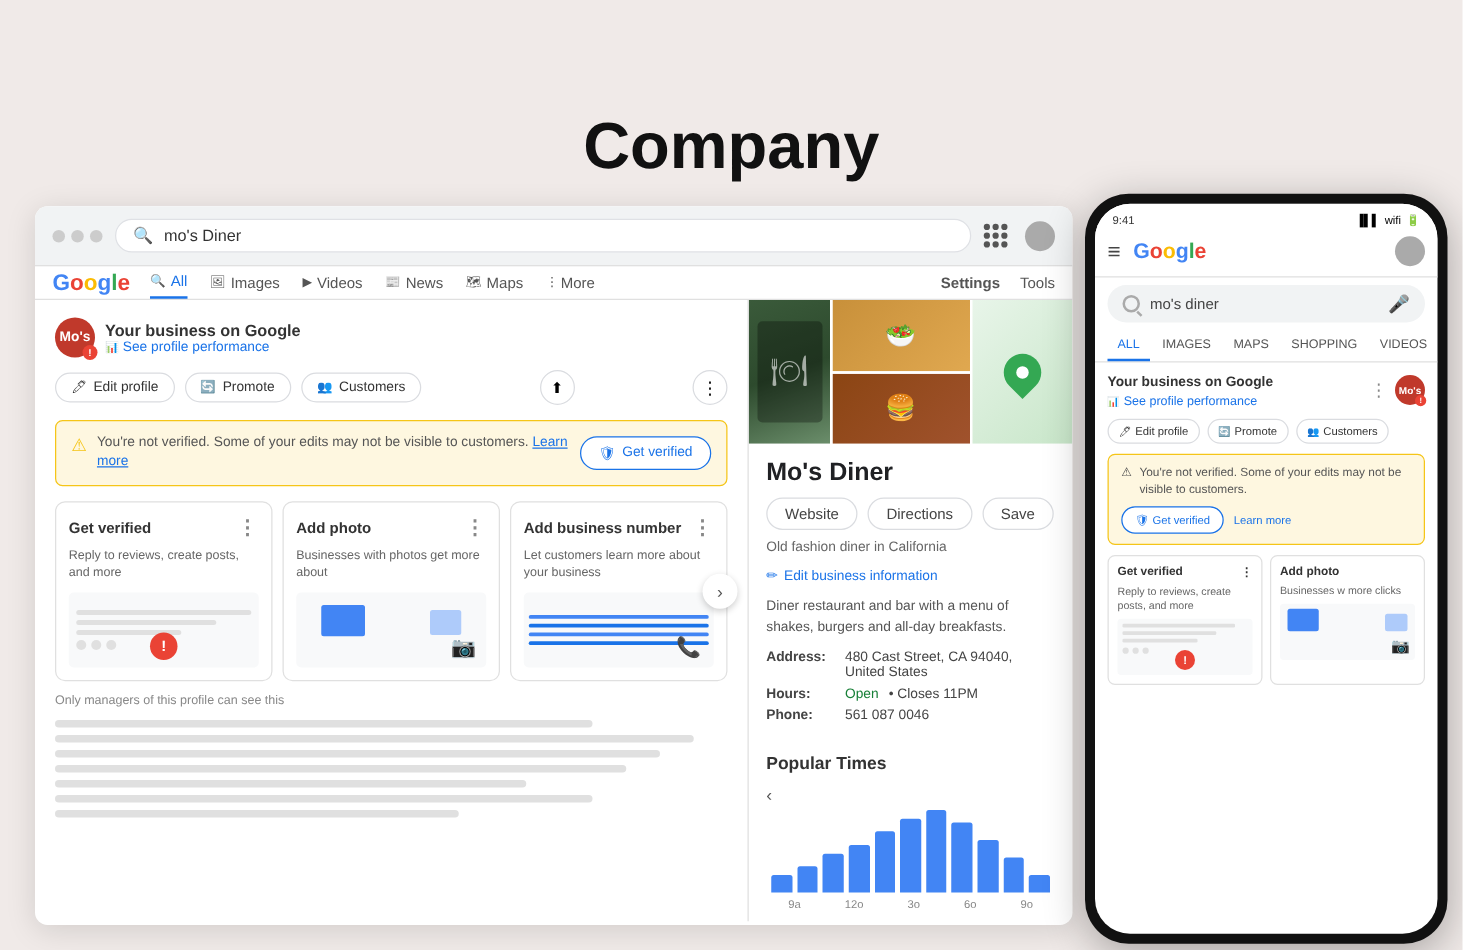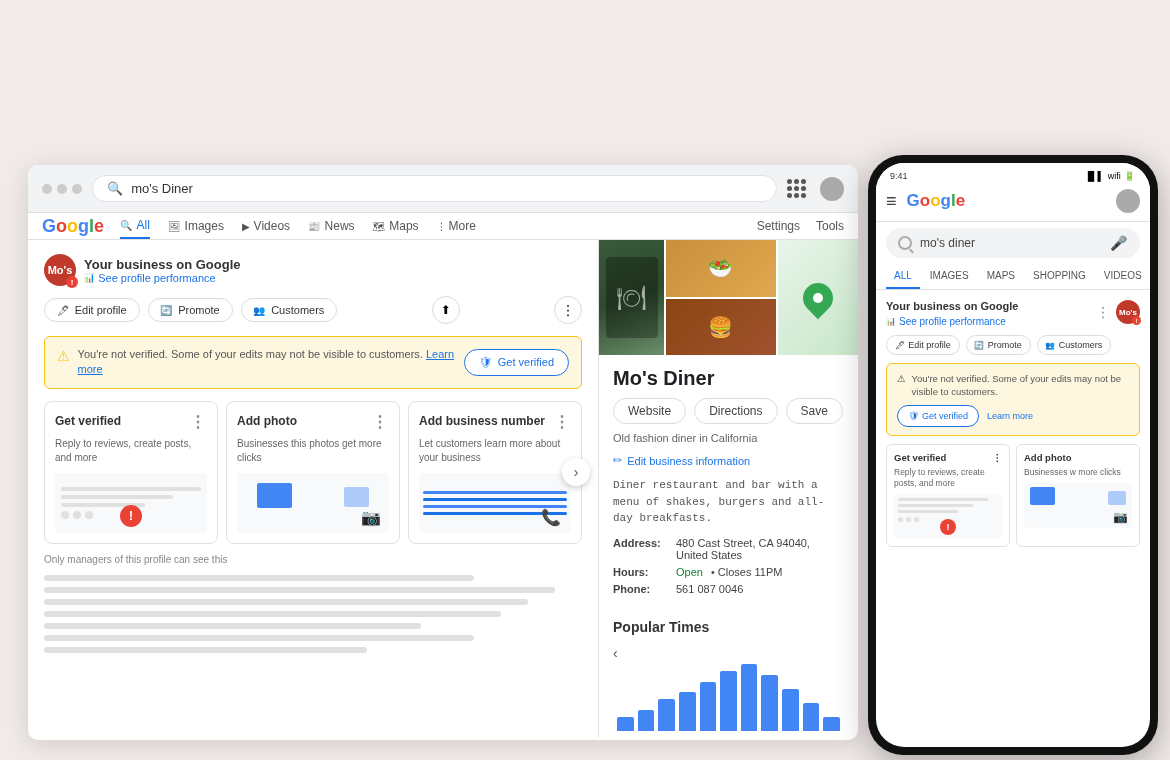--- a/index.html
+++ b/index.html
@@ -528,21 +528,20 @@
       color: #1a73e8;
       cursor: pointer;
       margin-bottom: 10px;
     }
 
     .business-desc {
       font-size: 11px;
       color: #555;
       line-height: 1.5;
       margin-bottom: 10px;
-      font-family: Liberation Mono, monospace;
     }
 
     .business-details {
       display: flex;
       flex-direction: column;
       gap: 5px;
     }
 
     .detail-row {
       display: flex;
@@ -898,20 +897,21 @@
       color: #888;
       cursor: pointer;
       letter-spacing: 1px;
     }
   </style>
 </head>
 <body>
 
 <h1 class="main-title">
   <br>
+  <span>Company</span>
 </h1>
 
 <div class="browser-window">
 
   <div class="browser-toolbar">
     <div class="browser-dots">
       <div class="browser-dot"></div>
       <div class="browser-dot"></div>
       <div class="browser-dot"></div>
     </div>
@@ -964,21 +964,21 @@
       </div>
       <div class="nav-tab">
         <span style="font-size:10px;">🗺</span>
         <span>Maps</span>
       </div>
       <div class="nav-tab" style="display:flex;align-items:center;gap:2px;">
         <span style="font-size:10px;">⋮</span>
         <span>More</span>
       </div>
       <div class="nav-extra">
-        <span style="cursor:pointer;">Settings</span>
+        <span style="cursor:pointer;font-weight:bold;">Settings</span>
         <span style="cursor:pointer;">Tools</span>
       </div>
     </div>
   </div>
 
   <div class="browser-content">
 
     <div class="left-panel">
 
       <div class="business-header">
@@ -1051,21 +1051,21 @@
             </div>
             <div class="card-warning-overlay">!</div>
           </div>
         </div>
 
         <div class="card">
           <div class="card-header">
             <span>Add photo</span>
             <span class="card-dots three-dots">⋮</span>
           </div>
-          <div class="card-desc">Businesses this photos get more clicks</div>
+          <div class="card-desc">Businesses with photos get more about</div>
           <div class="card-illustration">
             <div class="blue-rect"></div>
             <div class="light-blue-rect"></div>
             <div style="position:absolute;right:8px;bottom:6px;font-size:16px;color:#aecbfa;">📷</div>
           </div>
         </div>
 
         <div class="card">
           <div class="card-header">
             <span>Add business number</span>

